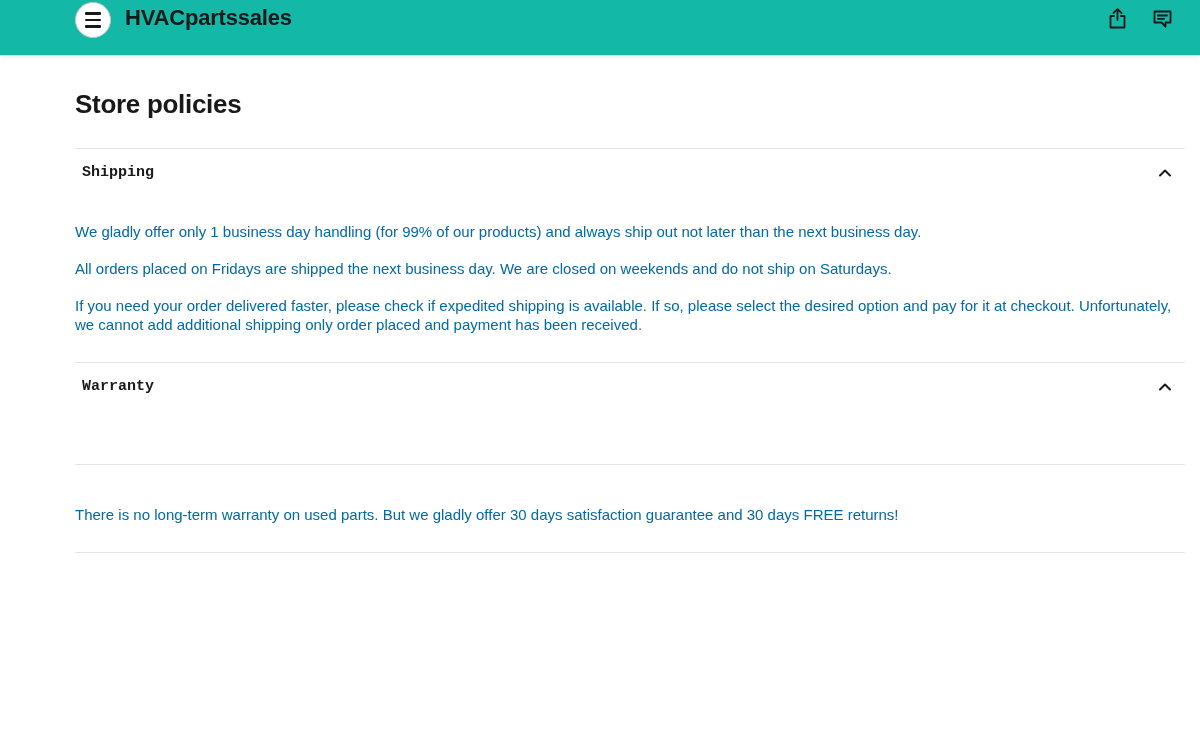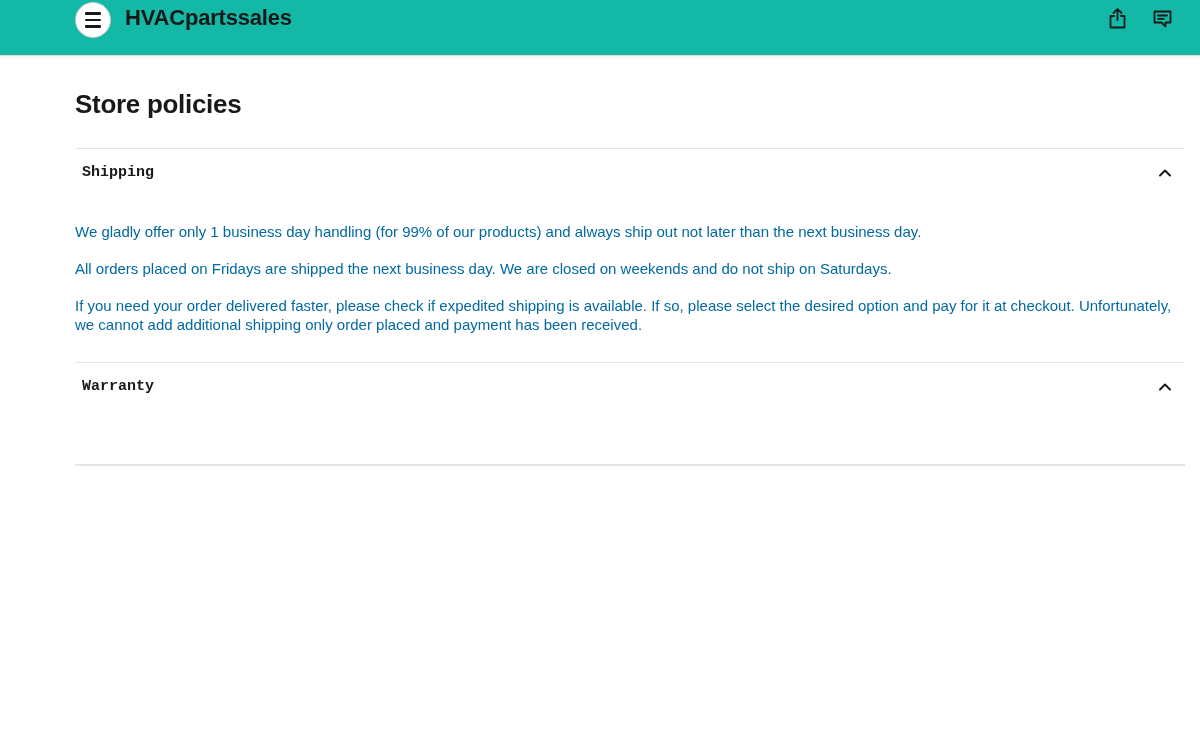--- a/index.html
+++ b/index.html
@@ -166,17 +166,20 @@
       <span class="chevron">
         <svg width="14" height="10" viewBox="0 0 14 10" fill="none" stroke="#191919" stroke-width="2" stroke-linecap="round" stroke-linejoin="round">
           <path d="M2 7.5 L7 2.5 L12 7.5"></path>
         </svg>
       </span>
     </div>
     <div class="section-body">
         </div>
   </section>
       <section class="section">
+    <div class="section-body">
+          <p class="para">There is no long-term warranty on used parts. But we gladly offer 30 days satisfaction guarantee and 30 days FREE returns!</p>
+        </div>
   </section>
     </div>
 
   <div class="end-divider"></div>
 </main>
 
 </body></html>

